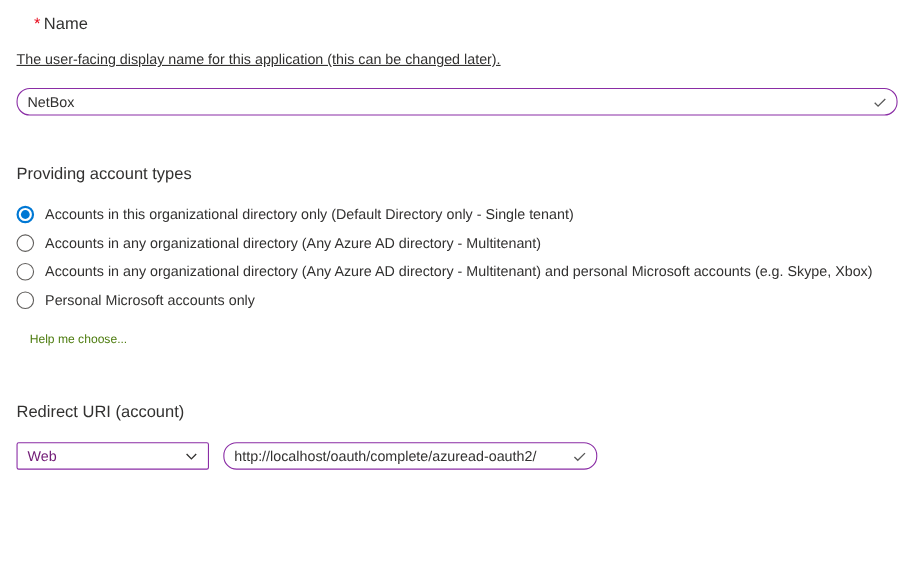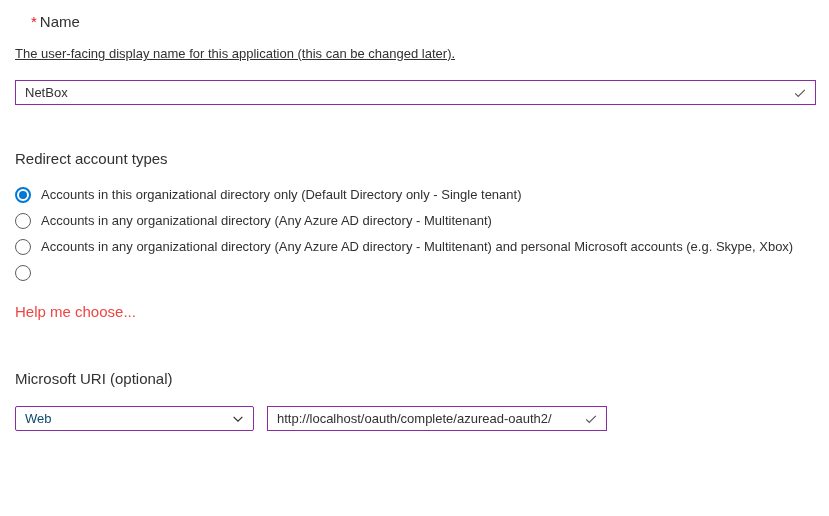--- a/index.html
+++ b/index.html
@@ -30,21 +30,21 @@
   }
 
   
   .name-title { margin-top: 2px; margin-left: 16px; }
   .name-desc { margin-top: 12px; }
   .input-wrap {
     position: relative;
     margin-top: 17px;
     height: 25px;
     border: 1px solid #8a2da5;
-    border-radius: 0;
+    border-radius: 12px;
     background: #fff;
     display: flex;
     align-items: center;
   }
   .input-wrap input {
     border: none; outline: none;
     width: 100%; height: 100%;
     font-family: "Liberation Sans", sans-serif;
     font-size: 13px; color: #323130;
     padding: 0 28px 0 9px;
@@ -86,42 +86,43 @@
     transform: translate(-50%, -50%);
     width: 8px; height: 8px;
     border-radius: 50%;
     background: #0078d4;
   }
   .radio-label { font-size: 13px; line-height: 16px; color: #323130; }
 
   .help-link {
     display: inline-block;
     margin-top: 17px;
-    font-size: 15px;
-    color: #ef4444;
+    font-size: 11px;
+    color: #4d7c0f;
     text-decoration: none;
     cursor: pointer;
+    margin-left: 12px;
   }
 
   
   .ruri-title { margin-top: 48px; }
   .ruri-desc { margin-top: 13px; max-width: 806px; }
   .ruri-row {
     margin-top: 17px;
     display: flex;
     align-items: center;
   }
   .platform-select {
     position: relative;
-    width: 239px; height: 25px;
+    width: 175px; height: 25px;
     border: 1px solid #8a2da5;
     border-radius: 2px;
     display: flex; align-items: center;
     padding: 0 28px 0 9px;
-    font-size: 13px; color: #0c4a6e;
+    font-size: 13px; color: #701a75;
     cursor: pointer;
     background: #fff;
   }
   .uri-input-wrap {
     width: 340px;
     margin-top: 0;
     margin-left: 13px;
   }
 </style>
 </head>
@@ -137,45 +138,46 @@
   <p class="body-text name-desc">The user-facing display name for this application (this can be changed later).</p>
 
   <div class="input-wrap name-input-wrap">
     <input type="text" value="NetBox" style="">
     <svg class="trailing-icon" viewBox="0 0 16 16">
         <path d="M2.5 8.5 L6 12 L13.5 4.5" fill="none" stroke="#5a5a5a" stroke-width="1.4"></path>
       </svg>
   </div>
 
   
-  <div class="section-title sat-title">Redirect account types</div>
+  <div class="section-title sat-title">Providing account types</div>
 
 
   <div class="radio-group">
     <div class="radio-row selected">
       <span class="radio-circle"></span>
       <span class="radio-label">Accounts in this organizational directory only (Default Directory only - Single tenant)</span>
     </div>
     <div class="radio-row">
       <span class="radio-circle"></span>
       <span class="radio-label">Accounts in any organizational directory (Any Azure AD directory - Multitenant)</span>
     </div>
     <div class="radio-row">
       <span class="radio-circle"></span>
       <span class="radio-label">Accounts in any organizational directory (Any Azure AD directory - Multitenant) and personal Microsoft accounts (e.g. Skype, Xbox)</span>
     </div>
     <div class="radio-row">
       <span class="radio-circle"></span>
+      <span class="radio-label">Personal Microsoft accounts only</span>
     </div>
   </div>
 
   <a class="help-link">Help me choose...</a>
 
   
-  <div class="section-title ruri-title">Microsoft URI (optional)</div>
+  <div class="section-title ruri-title">Redirect URI (account)</div>
 
 
   <div class="ruri-row">
     <div class="platform-select">
       <span>Web</span>
       <svg class="trailing-icon" viewBox="0 0 16 16">
           <path d="M3 5.5 L8 10.5 L13 5.5" fill="none" stroke="#323130" stroke-width="1.4"></path>
         </svg>
     </div>
     <div class="input-wrap uri-input-wrap">

